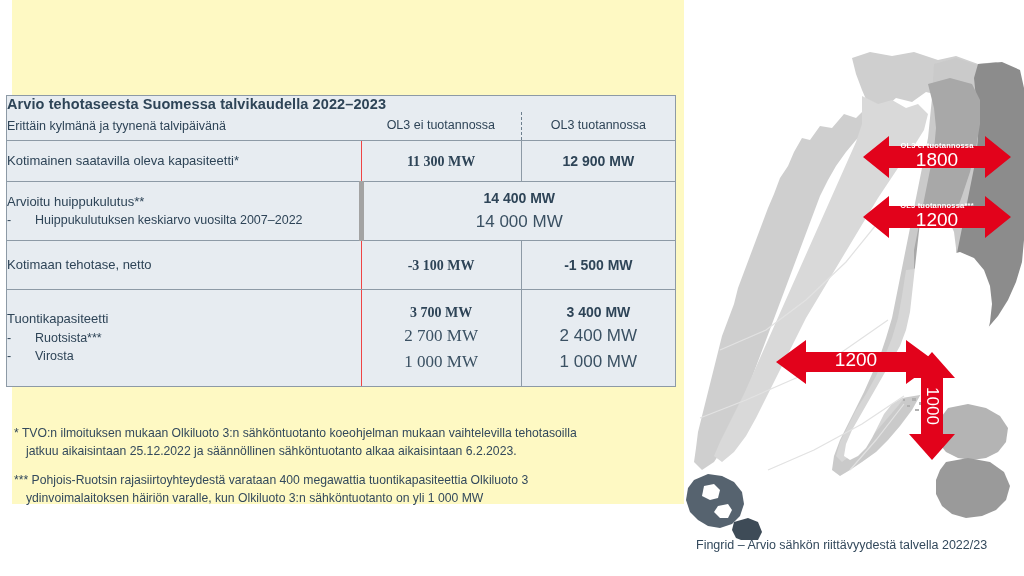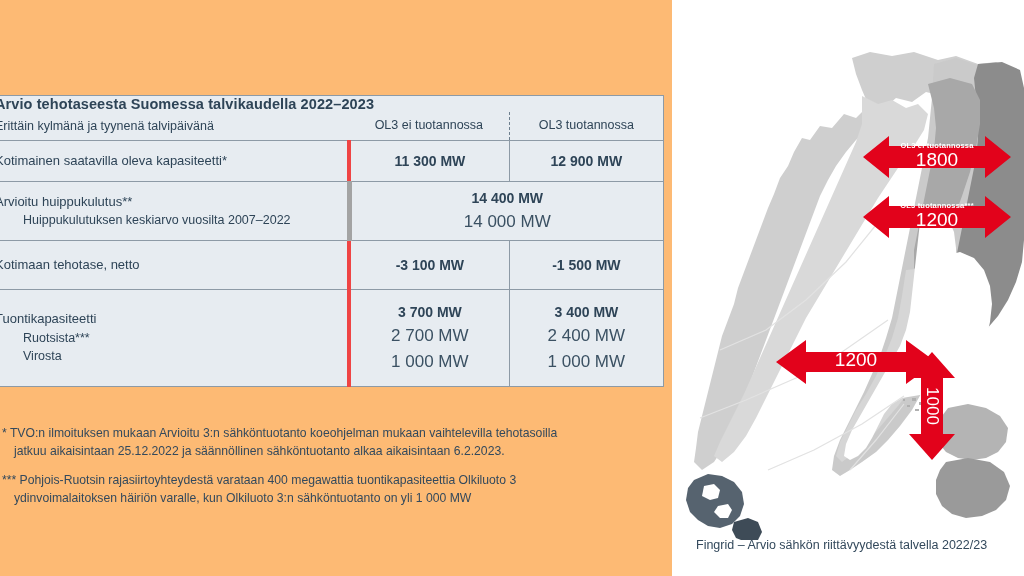--- a/index.html
+++ b/index.html
@@ -11,25 +11,25 @@
     height: 576px;
     background: #ffffff;
     font-family: "Liberation Sans", sans-serif;
     overflow: hidden;
     position: relative;
   }
 
   
   #left-panel {
     position: absolute;
-    left: 0;
+    left: 12px;
     top: 0;
     width: 672px;
-    height: 576px;
-    background: #fdba74;
+    height: 504px;
+    background: #fef9c3;
     z-index: 5;
   }
 
   
   #capacity-table {
     position: absolute;
     left: -6px;
     top: 95px;
     width: 670px;
     border: 1px solid #8d9aa6;
@@ -68,22 +68,23 @@
   }
   .dashed-left {
     border-left: 1px dashed #6d7f8e !important;
   }
 
   .data-row td {
     border-top: 1px solid #8d9aa6;
     border-bottom: 1px solid #8d9aa6;
   }
   .data-row .vline {
-    border-left: 4px solid #ef4444;
+    border-left: 1px solid #ef4444;
     border-right: 1px solid #8d9aa6;
+    font-family: Liberation Serif, serif;
   }
   .data-row .vline2 {
     border-left: 5px solid #a3a3a3;
   }
 
   .lbl {
     padding: 10px 0 10px 14px;
     font-size: 13px;
     line-height: 1.45;
   }
@@ -258,21 +259,21 @@
           <span>3 400 MW</span>
           <span class="secondary">2 400 MW</span>
           <span class="secondary">1 000 MW</span>
         </td>
       </tr>
     </tbody>
   </table>
 
   <div id="footnotes">
     <span class="footnote">
-      <span class="fn-line">* TVO:n ilmoituksen mukaan Arvioitu 3:n sähköntuotanto koeohjelman mukaan vaihtelevilla tehotasoilla</span>
+      <span class="fn-line">* TVO:n ilmoituksen mukaan Olkiluoto 3:n sähköntuotanto koeohjelman mukaan vaihtelevilla tehotasoilla</span>
       <span class="fn-line indent">jatkuu aikaisintaan 25.12.2022 ja säännöllinen sähköntuotanto alkaa aikaisintaan 6.2.2023.</span>
     </span>
     <span class="footnote">
     </span>
     <span class="footnote">
       <span class="fn-line">*** Pohjois-Ruotsin rajasiirtoyhteydestä varataan 400 megawattia tuontikapasiteettia Olkiluoto 3</span>
       <span class="fn-line indent">ydinvoimalaitoksen häiriön varalle, kun Olkiluoto 3:n sähköntuotanto on yli 1 000 MW</span>
     </span>
   </div>
 </div>

